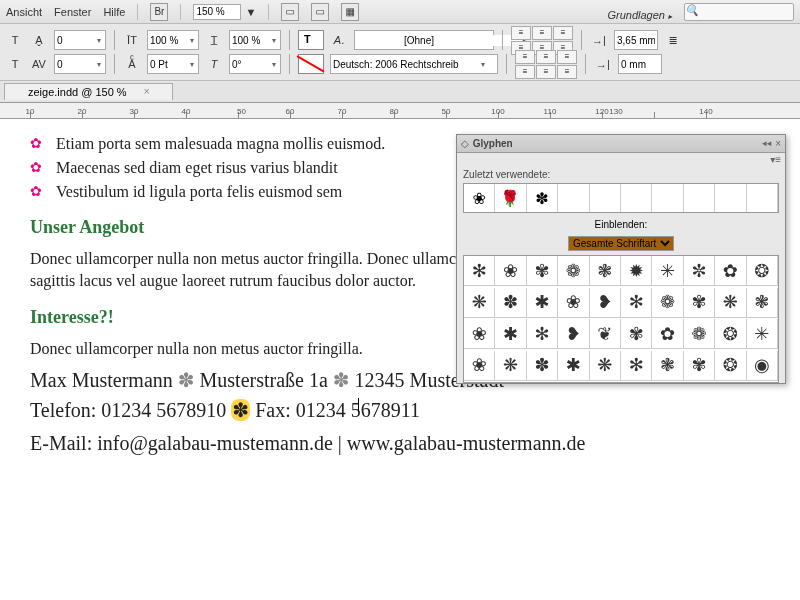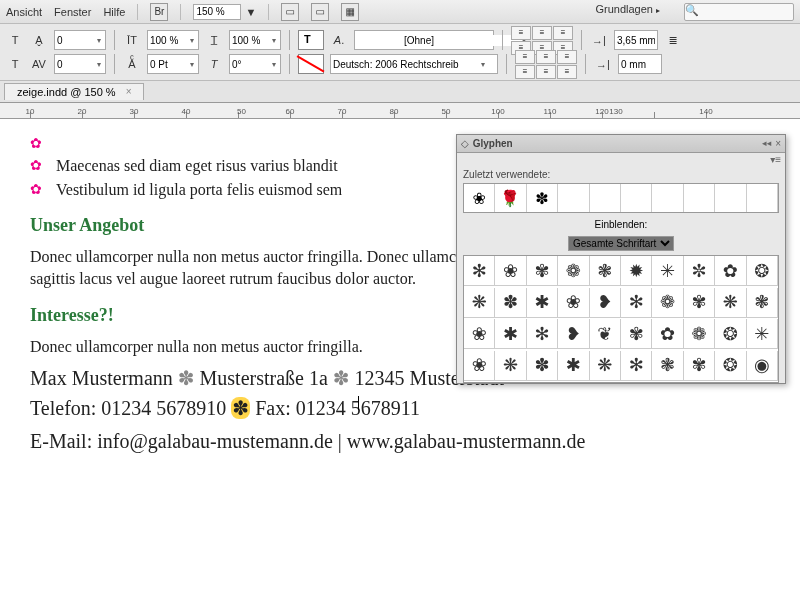--- a/index.html
+++ b/index.html
@@ -3,55 +3,55 @@
 <meta charset="utf-8">
 <style>
 * { box-sizing: border-box; margin: 0; padding: 0; }
 body { font-family: Tahoma, Arial, sans-serif; font-size: 11px; background: #fff; overflow: hidden; width: 800px; height: 600px; }
 .menubar { background: linear-gradient(#f0f0f0,#e0e0e0); height: 24px; display: flex; align-items: center; padding: 0 6px; gap: 12px; border-bottom: 1px solid #bbb; }
 .menubar span { color: #333; cursor: default; }
 .menubar .sep { width: 1px; height: 16px; background: #bbb; }
 .zoom-box { display: flex; align-items: center; gap: 4px; }
 .zoom-box input { width: 48px; height: 16px; font-size: 10px; border: 1px solid #aaa; padding: 0 2px; }
 .mini-icon { width: 18px; height: 18px; border: 1px solid #999; background: #eaeaea; display: inline-flex; align-items: center; justify-content: center; font-size: 10px; }
-.workspace-sel { margin-left: auto; display: flex; align-items: flex-start; gap: 24px; }
+.workspace-sel { margin-left: auto; display: flex; align-items: flex-end; gap: 12px; font-style: italic; }
 .workspace-sel .search { width: 110px; height: 18px; background: #f8f8f8; border: 1px solid #aaa; border-radius: 2px; }
 .ctrl-panel { background: #e8e8e8; padding: 4px 6px; border-bottom: 1px solid #bbb; }
 .ctrl-row { display: flex; align-items: center; gap: 6px; height: 24px; }
 .ctrl-row .box { display: flex; align-items: center; height: 20px; border: 1px solid #aaa; background: #fff; }
 .ctrl-row .box input { border: none; width: 42px; font-size: 10px; padding: 0 2px; }
 .ctrl-row .icon { width: 18px; height: 18px; display: flex; align-items: center; justify-content: center; font-size: 11px; color: #333; }
 .ctrl-row .dd { width: 8px; font-size: 8px; color: #666; }
 .vline { width:1px; height:20px; background:#aaa; margin:0 2px; }
 .swatch { width: 26px; height: 20px; border: 1px solid #888; background: #fff; position: relative; }
 .swatch .diag { position:absolute; width:130%; height:2px; background:red; transform:rotate(30deg); top:8px; left:-4px; }
 .align-grid { display: grid; grid-template-columns: repeat(3,20px); gap: 1px; }
 .align-grid .ab { width:20px; height:14px; border:1px solid #aaa; background:#f5f5f5; display:flex; align-items:center; justify-content:center; font-size:8px; }
 .doc-tab { background: #e4e4e4; height: 22px; display: flex; align-items: center; padding-left: 4px; border-bottom: 1px solid #999; }
-.doc-tab .tab { background: #f0f0f0; border: 1px solid #aaa; border-bottom: none; padding: 2px 12px; font-size: 11px; display:flex; align-items:flex-start; gap:10px; }
+.doc-tab .tab { background: #f0f0f0; border: 1px solid #aaa; border-bottom: none; padding: 2px 23px; font-size: 11px; display:flex; align-items:flex-start; gap:17px; }
 .ruler { height: 16px; background: #f0f0f0; border-bottom: 1px solid #999; display: flex; align-items: flex-end; font-size: 8px; color:#555; position: relative; }
 .ruler .tick { position: absolute; bottom: 0; width: 1px; height: 6px; background: #888; }
 .ruler .lbl { position: absolute; bottom: 2px; transform: translateX(-50%); }
 .canvas { background: #fff; padding: 16px 30px; position: relative; height: 460px; }
 .canvas ul { list-style: none; }
 .canvas ul li { display: flex; align-items: flex-start; gap: 10px; font-size: 16px; color: #222; margin-bottom: 6px; font-family: Georgia, serif; }
 .bullet-flower { width: 16px; height: 16px; font-size: 14px; color: #e08; }
 h3.gh { color: #2a7a3a; font-family: Georgia, serif; font-weight: bold; font-size: 18px; margin: 16px 0 10px; }
 .body-p { font-family: Georgia, serif; font-size: 16px; color: #222; line-height: 1.35; margin-bottom: 8px; }
 .contact { font-family: Georgia, serif; font-size: 20px; color: #222; margin-bottom: 6px; }
 .glyph-panel { position: absolute; right: 14px; top: 134px; width: 330px; background: #e8e8e8; border: 1px solid #888; box-shadow: 2px 2px 6px rgba(0,0,0,.3); font-size: 10px; }
 .glyph-panel .titlebar { background: linear-gradient(#d8d8d8,#c8c8c8); height: 18px; display: flex; align-items: center; padding: 0 4px; border-bottom: 1px solid #999; }
 .glyph-panel .titlebar .tgl { font-size: 10px; color: #555; }
 .glyph-panel .titlebar .ttl { margin-left: 4px; font-weight: bold; color: #444; }
 .glyph-panel .titlebar .ctl { margin-left: auto; display: flex; gap: 4px; }
 .glyph-panel .section-lbl { padding: 3px 6px; color: #444; }
 .glyph-panel .recent { display: flex; border: 1px solid #999; margin: 0 6px 4px; background: #fff; }
 .glyph-panel .recent .cell { flex: 1; height: 28px; border-right: 1px solid #ccc; display: flex; align-items: center; justify-content: center; font-size: 16px; }
 .glyph-panel .drop-row { display: flex; align-items: center; gap: 6px; padding: 2px 6px 4px; flex-direction: column; }
-.glyph-panel select { height: 17px; font-size: 10px; border: 1px solid #999; background: #737373; }
+.glyph-panel select { height: 17px; font-size: 10px; border: 1px solid #999; background: #a16207; }
 .glyph-grid { background: #fff; border: 1px solid #999; margin: 0 6px; height: 128px; overflow-y: scroll; display: grid; grid-template-columns: repeat(10, 1fr); }
 .glyph-grid .g { border-right:1px solid #ccc; border-bottom:1px solid #ccc; height: 30px; display: flex; align-items: center; justify-content: center; font-size: 18px; color: #333; cursor: pointer; }
 .glyph-panel .font-row { display:flex; align-items:center; gap:4px; padding:4px 6px; border-top:1px solid #aaa; }
 .cursor-mark { position: absolute; border-left: 1px solid #000; height: 14px; }
 .small-hl { background: #ffd54a; border-radius: 8px; padding: 0 1px; }
 </style>
 </head>
 <body>
 
 <div class="menubar">
@@ -199,20 +199,21 @@
     <div class="tick" style="left: 654px;"></div>
     <div class="lbl" style="left: 616px;">130</div>
     <div class="tick" style="left: 706px;"></div>
     <div class="lbl" style="left: 706px;">140</div>
   </div>
 
 <div class="canvas">
   <ul>
     <li>
         <span class="bullet-flower">✿</span>
+        <span>Etiam porta sem malesuada magna mollis euismod.</span>
       </li>
     <li>
         <span class="bullet-flower">✿</span>
         <span>Maecenas sed diam eget risus varius blandit</span>
       </li>
     <li>
         <span class="bullet-flower">✿</span>
         <span>Vestibulum id ligula porta felis euismod sem</span>
       </li>
   </ul>

